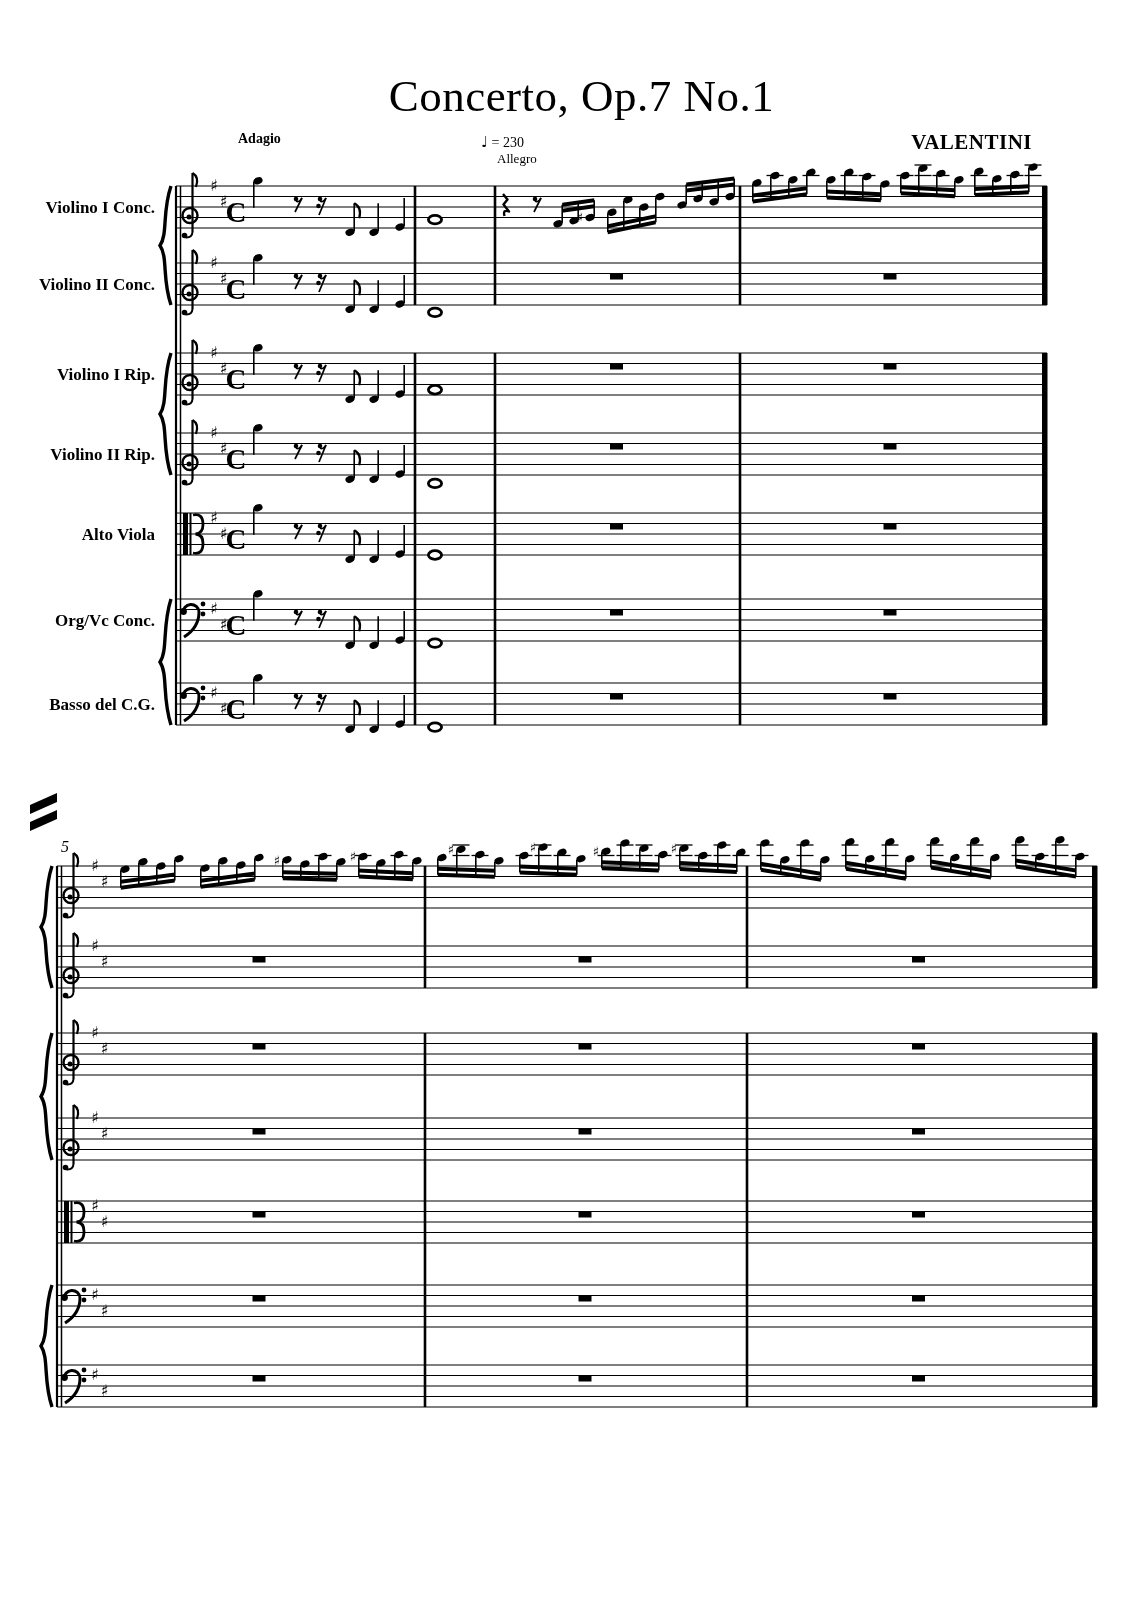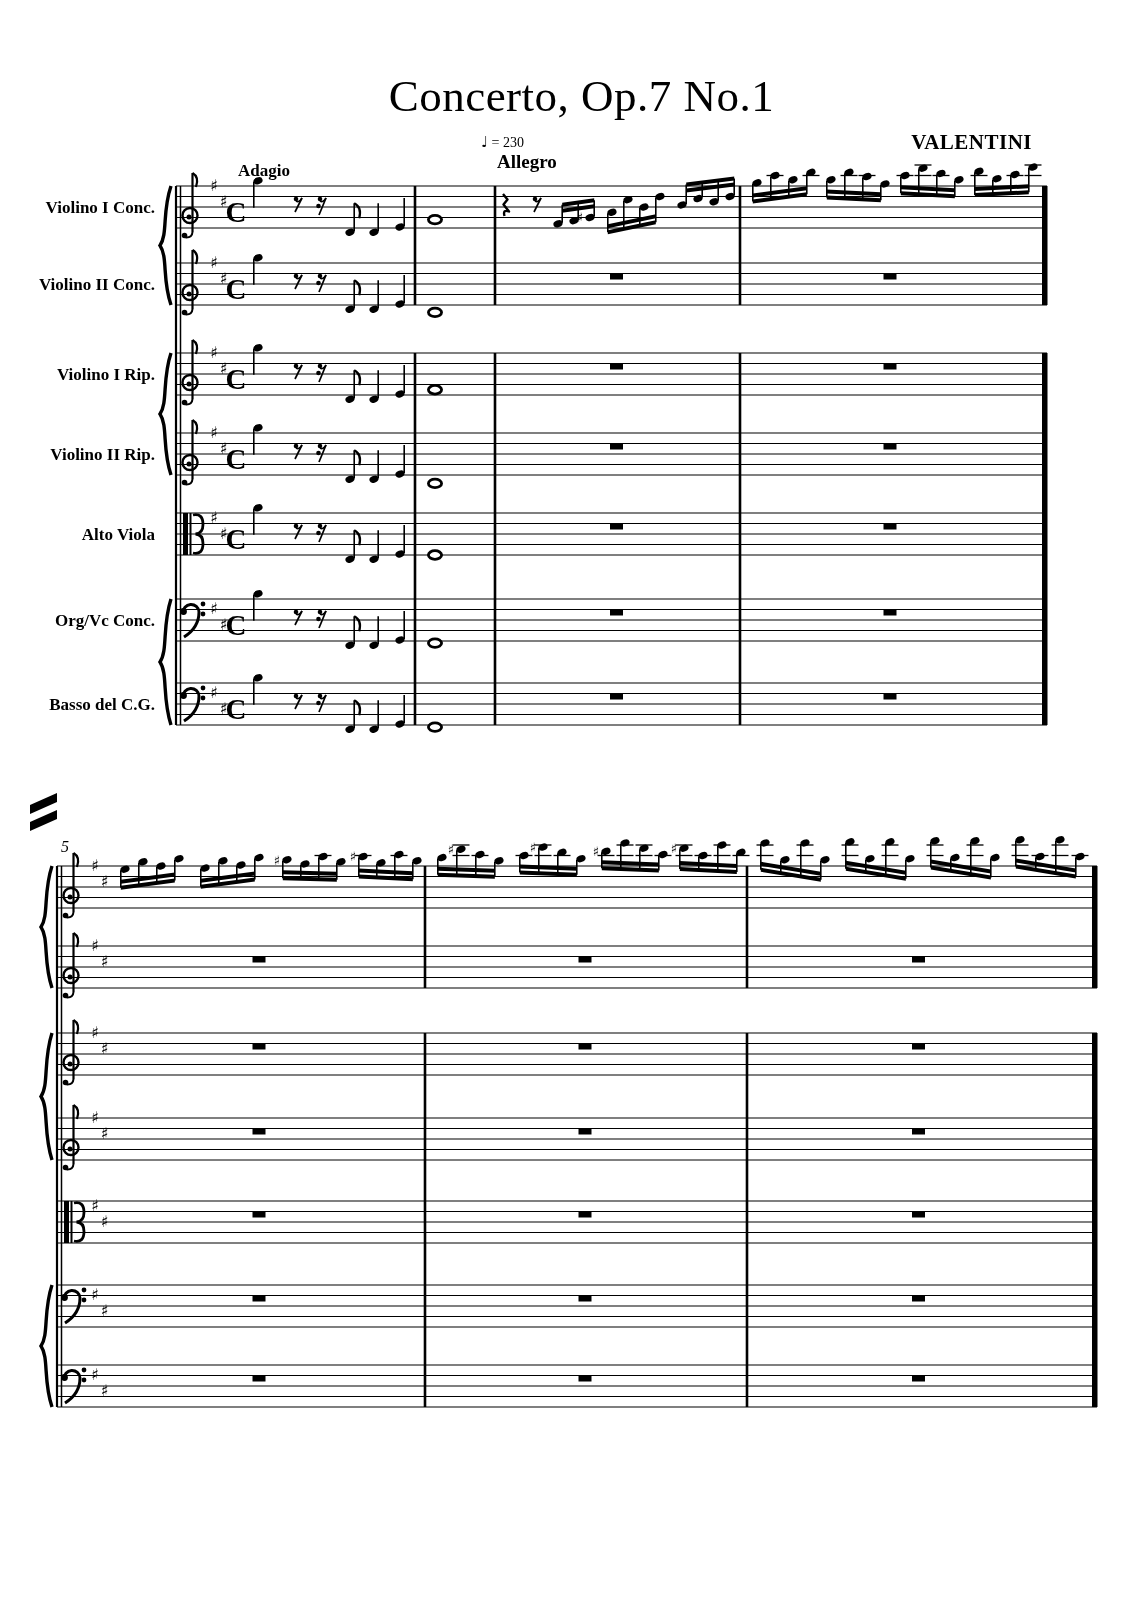--- a/index.html
+++ b/index.html
@@ -4,24 +4,24 @@
 <style>
   html,body{margin:0;padding:0}
   body{width:1131px;height:1600px;background:#ffffff;color:#000;
        font-family:"Liberation Serif",serif;position:relative;overflow:hidden}
   .page{position:absolute;left:0;top:0;width:1131px;height:1600px}
   svg{position:absolute;left:0;top:0}
   .title{position:absolute;top:70px;left:16px;width:100%;text-align:center;
          font-size:45px;letter-spacing:0.5px}
   .composer{position:absolute;top:130px;right:99px;font-size:21px;font-weight:bold;
             letter-spacing:0.5px}
-  .adagio{position:absolute;top:161px;left:238px;font-size:17px;font-weight:bold}
+  .adagio{position:absolute;top:131px;left:238px;font-size:14px;font-weight:bold}
   .metro{position:absolute;top:133px;left:481px;font-size:14px}
   .metro .glyph{font-family:"DejaVu Sans",sans-serif;font-size:15px}
-  .allegro{position:absolute;top:151px;left:497px;font-size:19px;font-weight:bold}
+  .allegro{position:absolute;top:151px;left:497px;font-size:13px;font-weight:normal}
   .mnum{position:absolute;top:838px;left:61px;font-size:16px;font-style:italic}
 </style>
 </head>
 <body>
 
 <div class="page">
   <svg id="score" width="1131" height="1600">
       <line x1="176" y1="186" x2="1047" y2="186" stroke="#000" stroke-width="1.15"></line>
       <line x1="176" y1="196.5" x2="1047" y2="196.5" stroke="#000" stroke-width="1.15"></line>
       <line x1="176" y1="207" x2="1047" y2="207" stroke="#000" stroke-width="1.15"></line>

